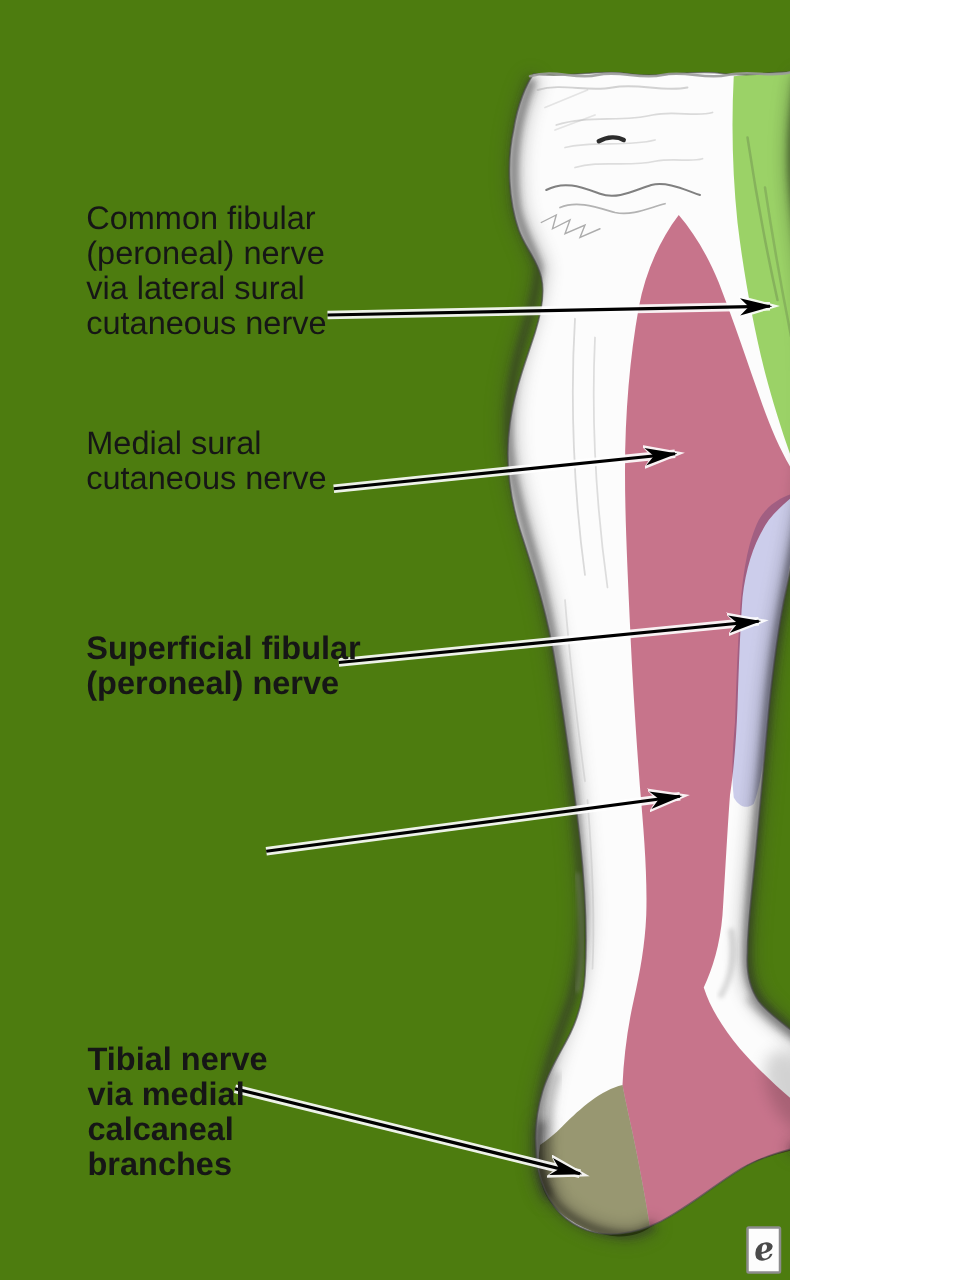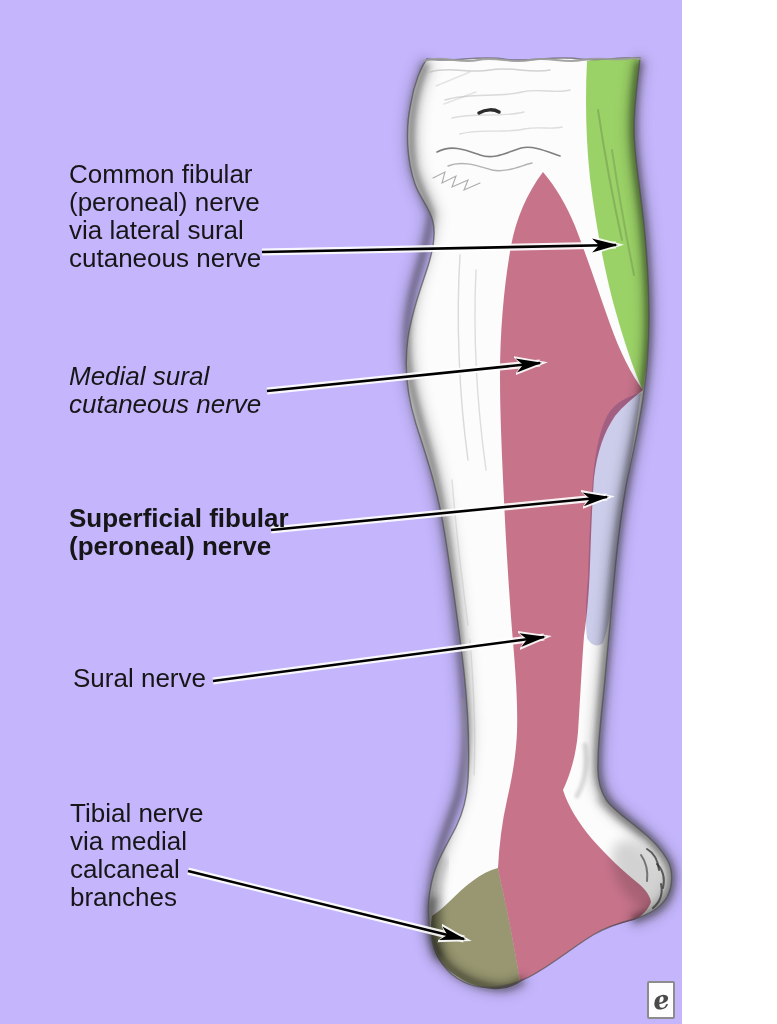--- a/index.html
+++ b/index.html
@@ -1,25 +1,25 @@
 <!DOCTYPE html>
 <html><head>
 <meta charset="utf-8">
 <style>
   html,body{margin:0;padding:0;background:#ffffff;}
-  .page{position:relative;width:682px;height:1024px;background:#c4b5fd;overflow:hidden;
+  .page{position:relative;width:632px;height:1024px;background:#4d7c0f;overflow:hidden;
         font-family:"Liberation Sans",sans-serif;}
   .art{position:absolute;left:0;top:0;width:777px;height:1024px;}
   .lbl{position:absolute;color:#161616;font-size:26px;line-height:28px;
        white-space:pre-line;letter-spacing:0;}
   .lbl-1{left:69px;top:160px;}
-  .lbl-2{left:69px;top:362px;font-style:italic;}
+  .lbl-2{left:69px;top:340px;}
   .lbl-3{left:69px;top:504px;font-weight:bold;}
   .lbl-4{left:73px;top:664px;}
-  .lbl-5{left:70px;top:799px;}
+  .lbl-5{left:70px;top:833px;font-weight:bold;}
   .logo{position:absolute;right:7px;bottom:5px;width:24px;height:34px;
         border:2px solid #8c8c8c;border-radius:2px;background:#fdfdfd;
         display:flex;align-items:center;justify-content:center;}
   .logo span{font-family:"DejaVu Serif",serif;font-style:italic;font-weight:bold;
         font-size:26px;color:#4a4a4a;transform:rotate(-8deg);line-height:1;}
   .sketch{fill:none;stroke-linecap:round;}
   .region{mix-blend-mode:multiply;fill-opacity:.87;stroke:none;}
 </style>
 </head>
 <body>
@@ -209,21 +209,20 @@
   </svg>
 
   <div class="lbl lbl-1">Common fibular
 (peroneal) nerve
 via lateral sural
 cutaneous nerve</div>
   <div class="lbl lbl-2">Medial sural
 cutaneous nerve</div>
   <div class="lbl lbl-3">Superficial fibular
 (peroneal) nerve</div>
-  <div class="lbl lbl-4">Sural nerve</div>
   <div class="lbl lbl-5">Tibial nerve
 via medial
 calcaneal
 branches</div>
 
   <div class="logo">
     <span>e</span>
   </div>
 
 </div>

